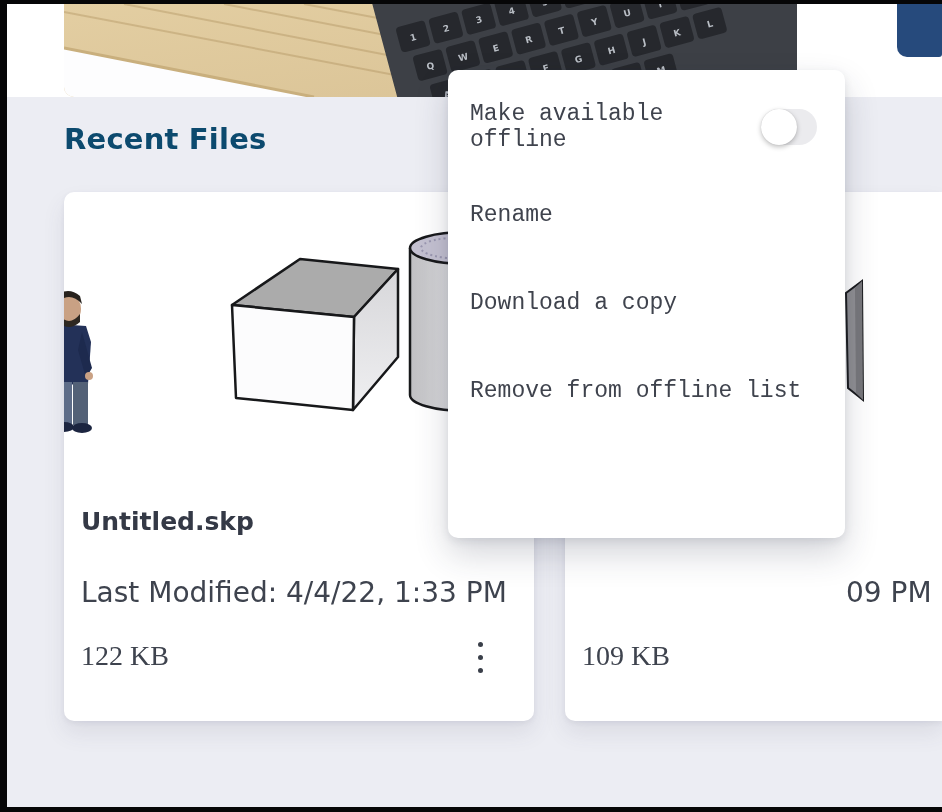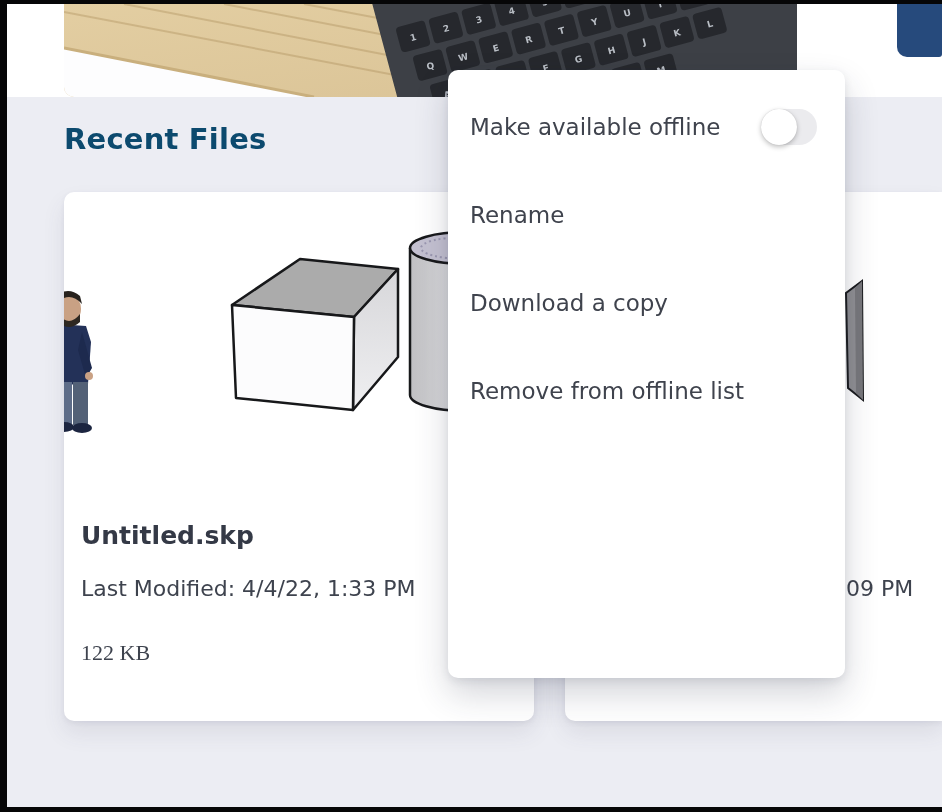--- a/index.html
+++ b/index.html
@@ -20,33 +20,33 @@
   .banner text{font-family:"DejaVu Sans",sans-serif;font-weight:bold;}
   .create-btn{position:absolute;left:897px;top:4px;width:45px;height:53px;background:#264a7c;border:none;border-radius:0 0 3px 10px;cursor:pointer;}
   
   .section-title{position:absolute;left:64px;top:122px;font-size:29px;font-weight:bold;color:#0c4a6e;letter-spacing:.2px;}
   
   .card{position:absolute;top:192px;height:529px;background:#ffffff;border-radius:10px;
         box-shadow:0 2px 5px rgba(70,70,100,.08),0 12px 22px rgba(70,70,100,.10);overflow:hidden;}
   .card-left{left:64px;width:470px;}
   .card-right{left:565px;width:377px;border-radius:10px 0 0 10px;}
   .thumb{position:absolute;left:0;top:0;}
-  .file-name{position:absolute;left:17px;top:315px;font-size:25px;font-weight:bold;color:#343946;margin-top:14px;}
-  .file-meta{position:absolute;left:17px;font-size:22px;color:#3e434e;}
+  .file-name{position:absolute;left:17px;top:315px;font-size:25px;font-weight:bold;color:#343946;}
+  .file-meta{position:absolute;left:17px;font-size:28px;color:#3e434e;}
   .meta-modified{top:384px;}
   .meta-size{top:448px;font-family:Liberation Serif, serif;}
   .meta-fragment{left:281px;top:384px;}
   .kebab{position:absolute;left:460px;top:440px;width:40px;height:50px;background:none;border:none;cursor:pointer;
          display:flex;flex-direction:column;align-items:center;justify-content:center;gap:8px;}
   .card-left .kebab{left:396px;}
   .kebab i{width:5px;height:5px;border-radius:50%;background:#3a3f49;display:block;}
   
-  .context-menu{position:absolute;left:448px;top:70px;width:397px;height:608px;background:#ffffff;border-radius:10px;
+  .context-menu{position:absolute;left:448px;top:70px;width:397px;height:468px;background:#ffffff;border-radius:10px;
                 box-shadow:0 16px 34px rgba(40,45,70,.20),0 3px 8px rgba(40,45,70,.10);
-                padding:13px 0 11px 0;box-sizing:border-box;}
+                padding:13px 0 11px 0;box-sizing:border-box;font-family:Liberation Mono, monospace;}
   .menu-item{height:88px;display:flex;align-items:center;justify-content:space-between;
              padding:0 28px 0 22px;font-size:23px;color:#3f434d;cursor:pointer;}
   
   .toggle{position:relative;width:56px;height:36px;border-radius:18px;background:#ebebee;border:none;cursor:pointer;flex:none;}
   .toggle .knob{position:absolute;left:0px;top:0px;width:36px;height:36px;border-radius:50%;background:#ffffff;
                 box-shadow:0 2px 5px rgba(0,0,0,.25),0 0 1px rgba(0,0,0,.15);}
 </style>
 </head>
 <body>
 

